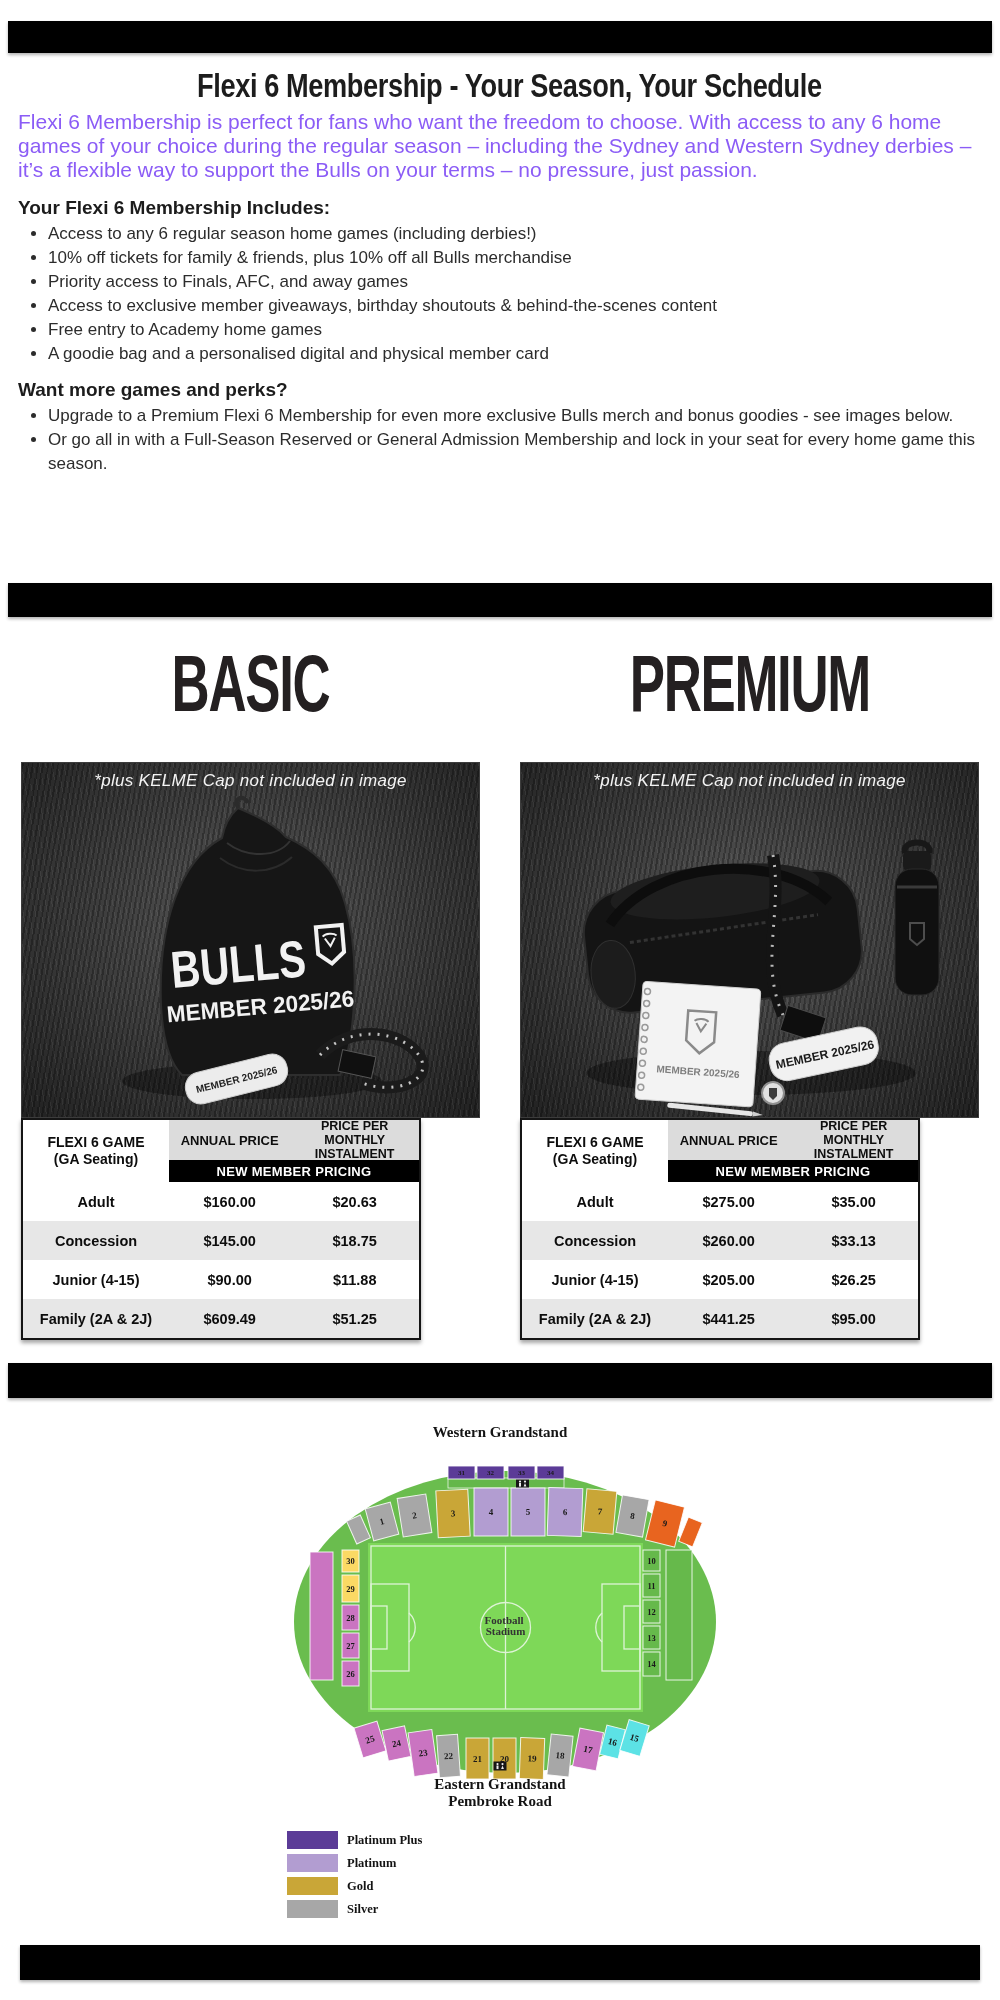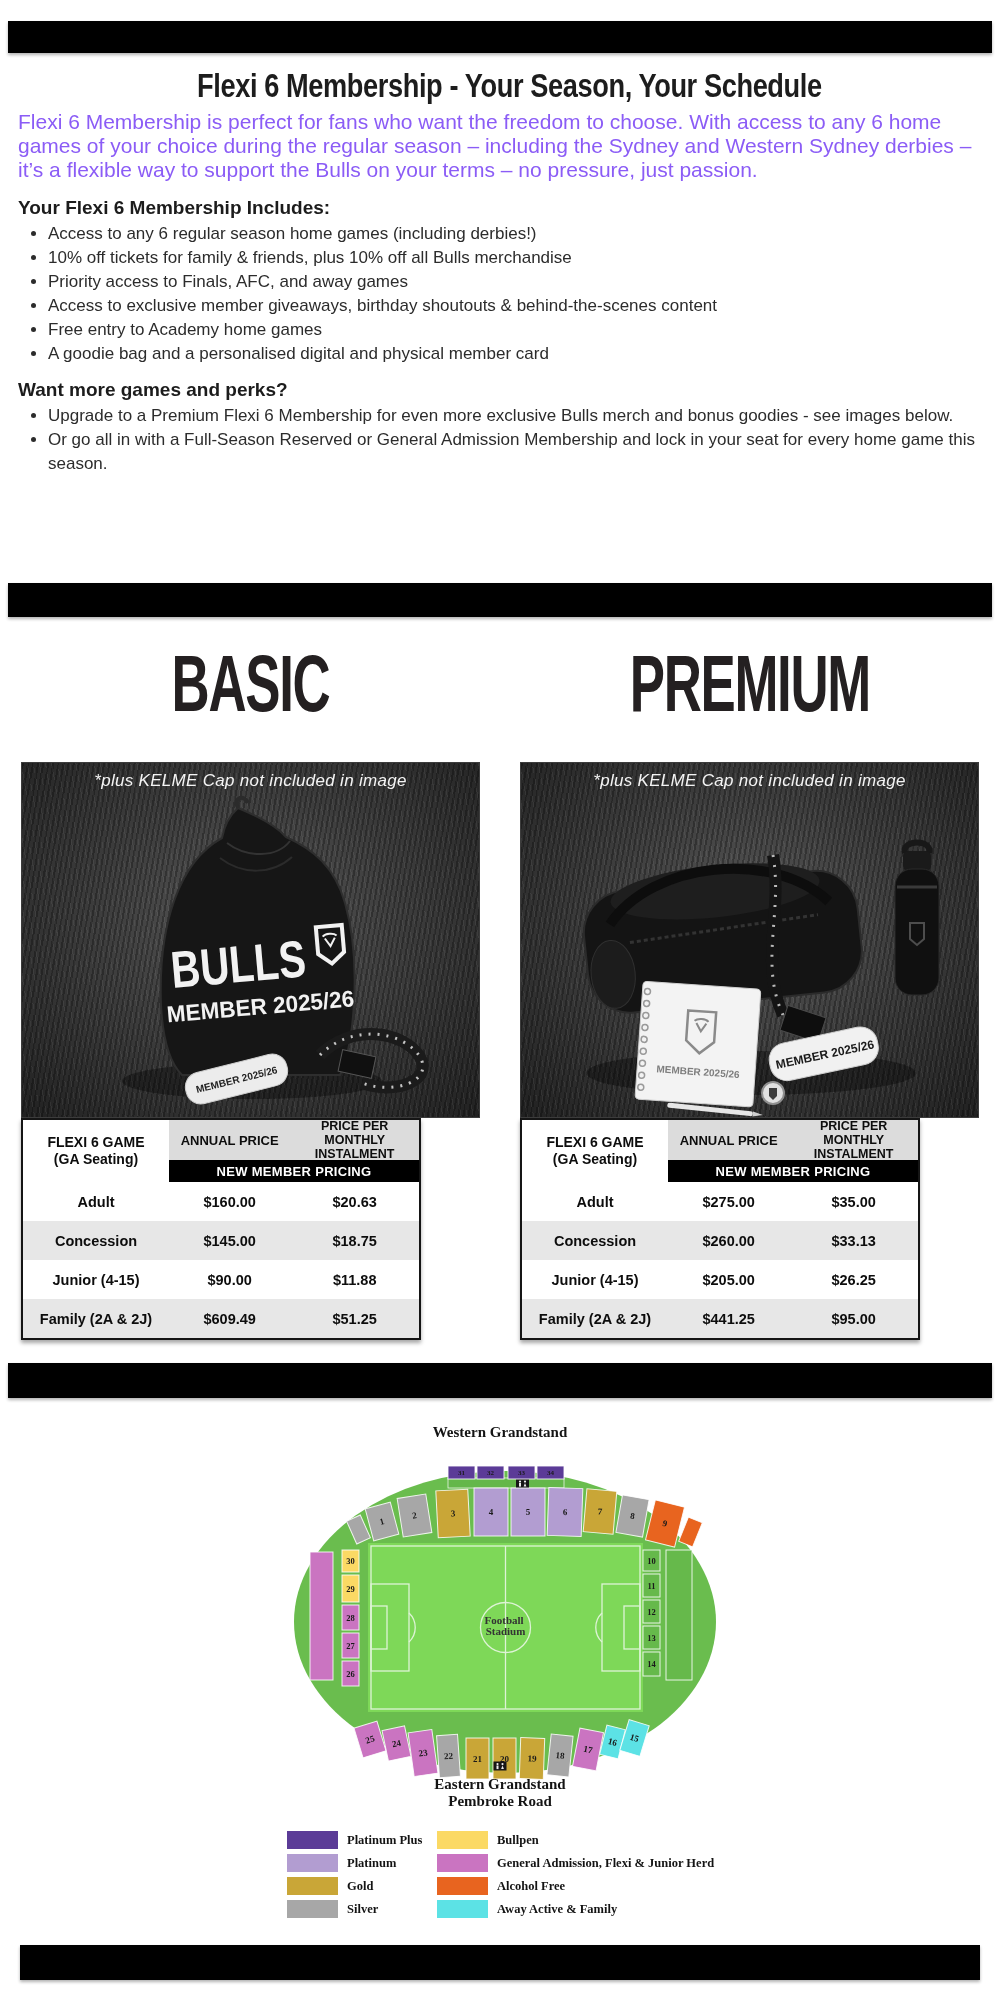--- a/index.html
+++ b/index.html
@@ -428,35 +428,17 @@
         </div>
         <div class="legend-item">
           <div class="legend-swatch" style="background: rgb(201, 166, 55);"></div>
           <span class="legend-label">Gold</span>
         </div>
         <div class="legend-item">
           <div class="legend-swatch" style="background: rgb(167, 167, 167);"></div>
           <span class="legend-label">Silver</span>
         </div>
       </div>
-    <div class="legend-col" id="legend-right">
-        <div class="legend-item">
-          <div class="legend-swatch" style="background: rgb(251, 217, 100);"></div>
-          <span class="legend-label">Bullpen</span>
-        </div>
-        <div class="legend-item">
-          <div class="legend-swatch" style="background: rgb(202, 116, 193);"></div>
-          <span class="legend-label">General Admission, Flexi &amp; Junior Herd</span>
-        </div>
-        <div class="legend-item">
-          <div class="legend-swatch" style="background: rgb(232, 100, 31);"></div>
-          <span class="legend-label">Alcohol Free</span>
-        </div>
-        <div class="legend-item">
-          <div class="legend-swatch" style="background: rgb(92, 226, 229);"></div>
-          <span class="legend-label">Away Active &amp; Family</span>
-        </div>
-      </div>
   </div>
 
   <div class="bar bar4"></div>
 
 </div>
 
 </body></html>

